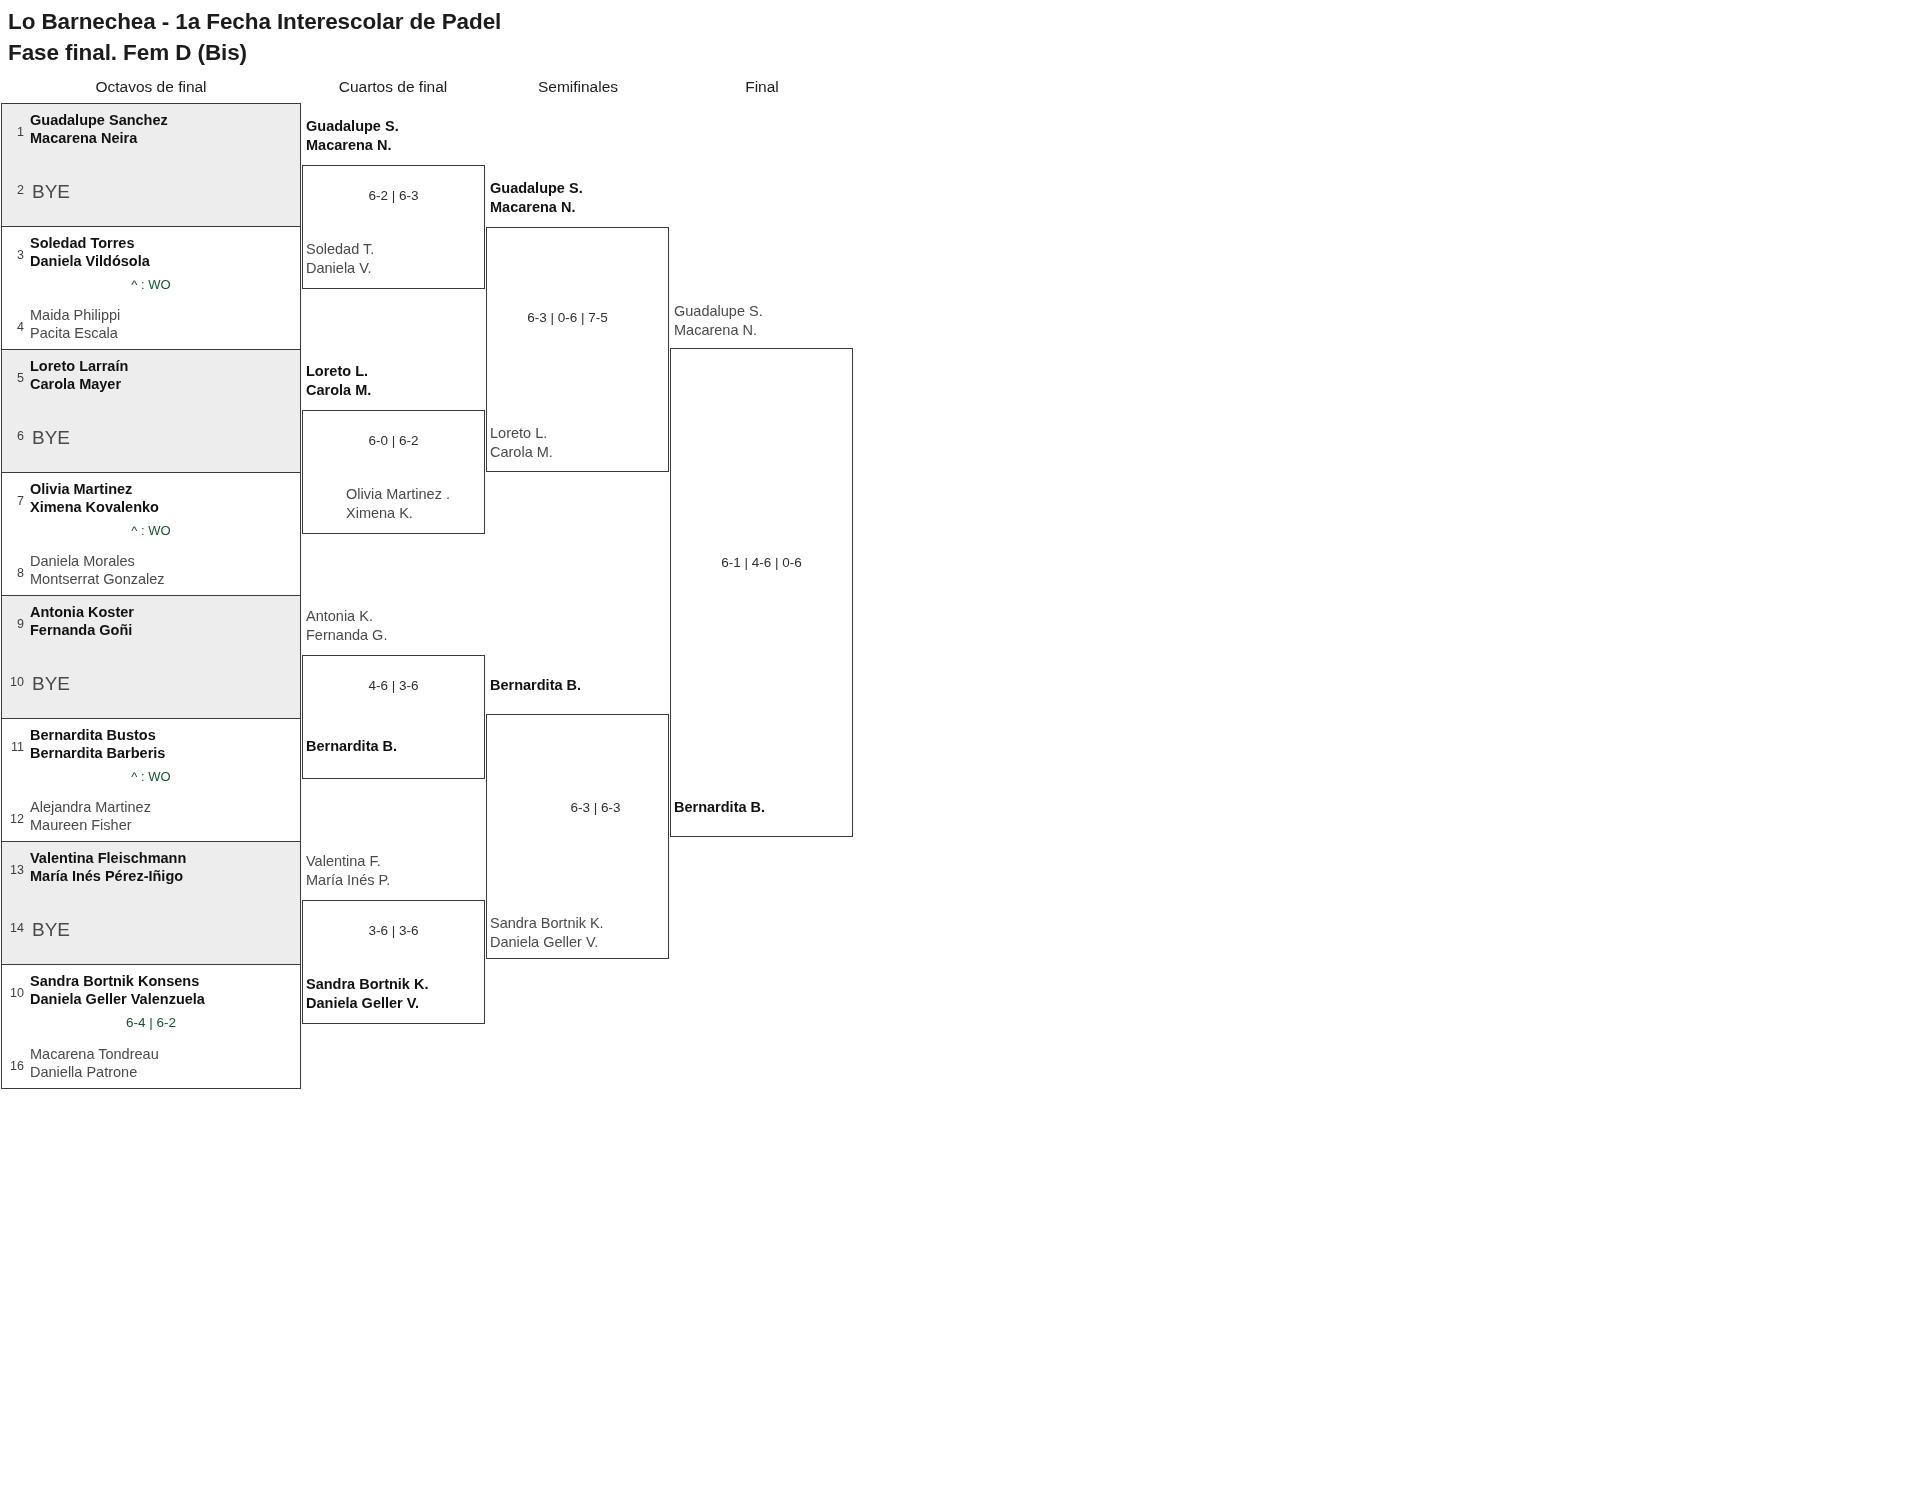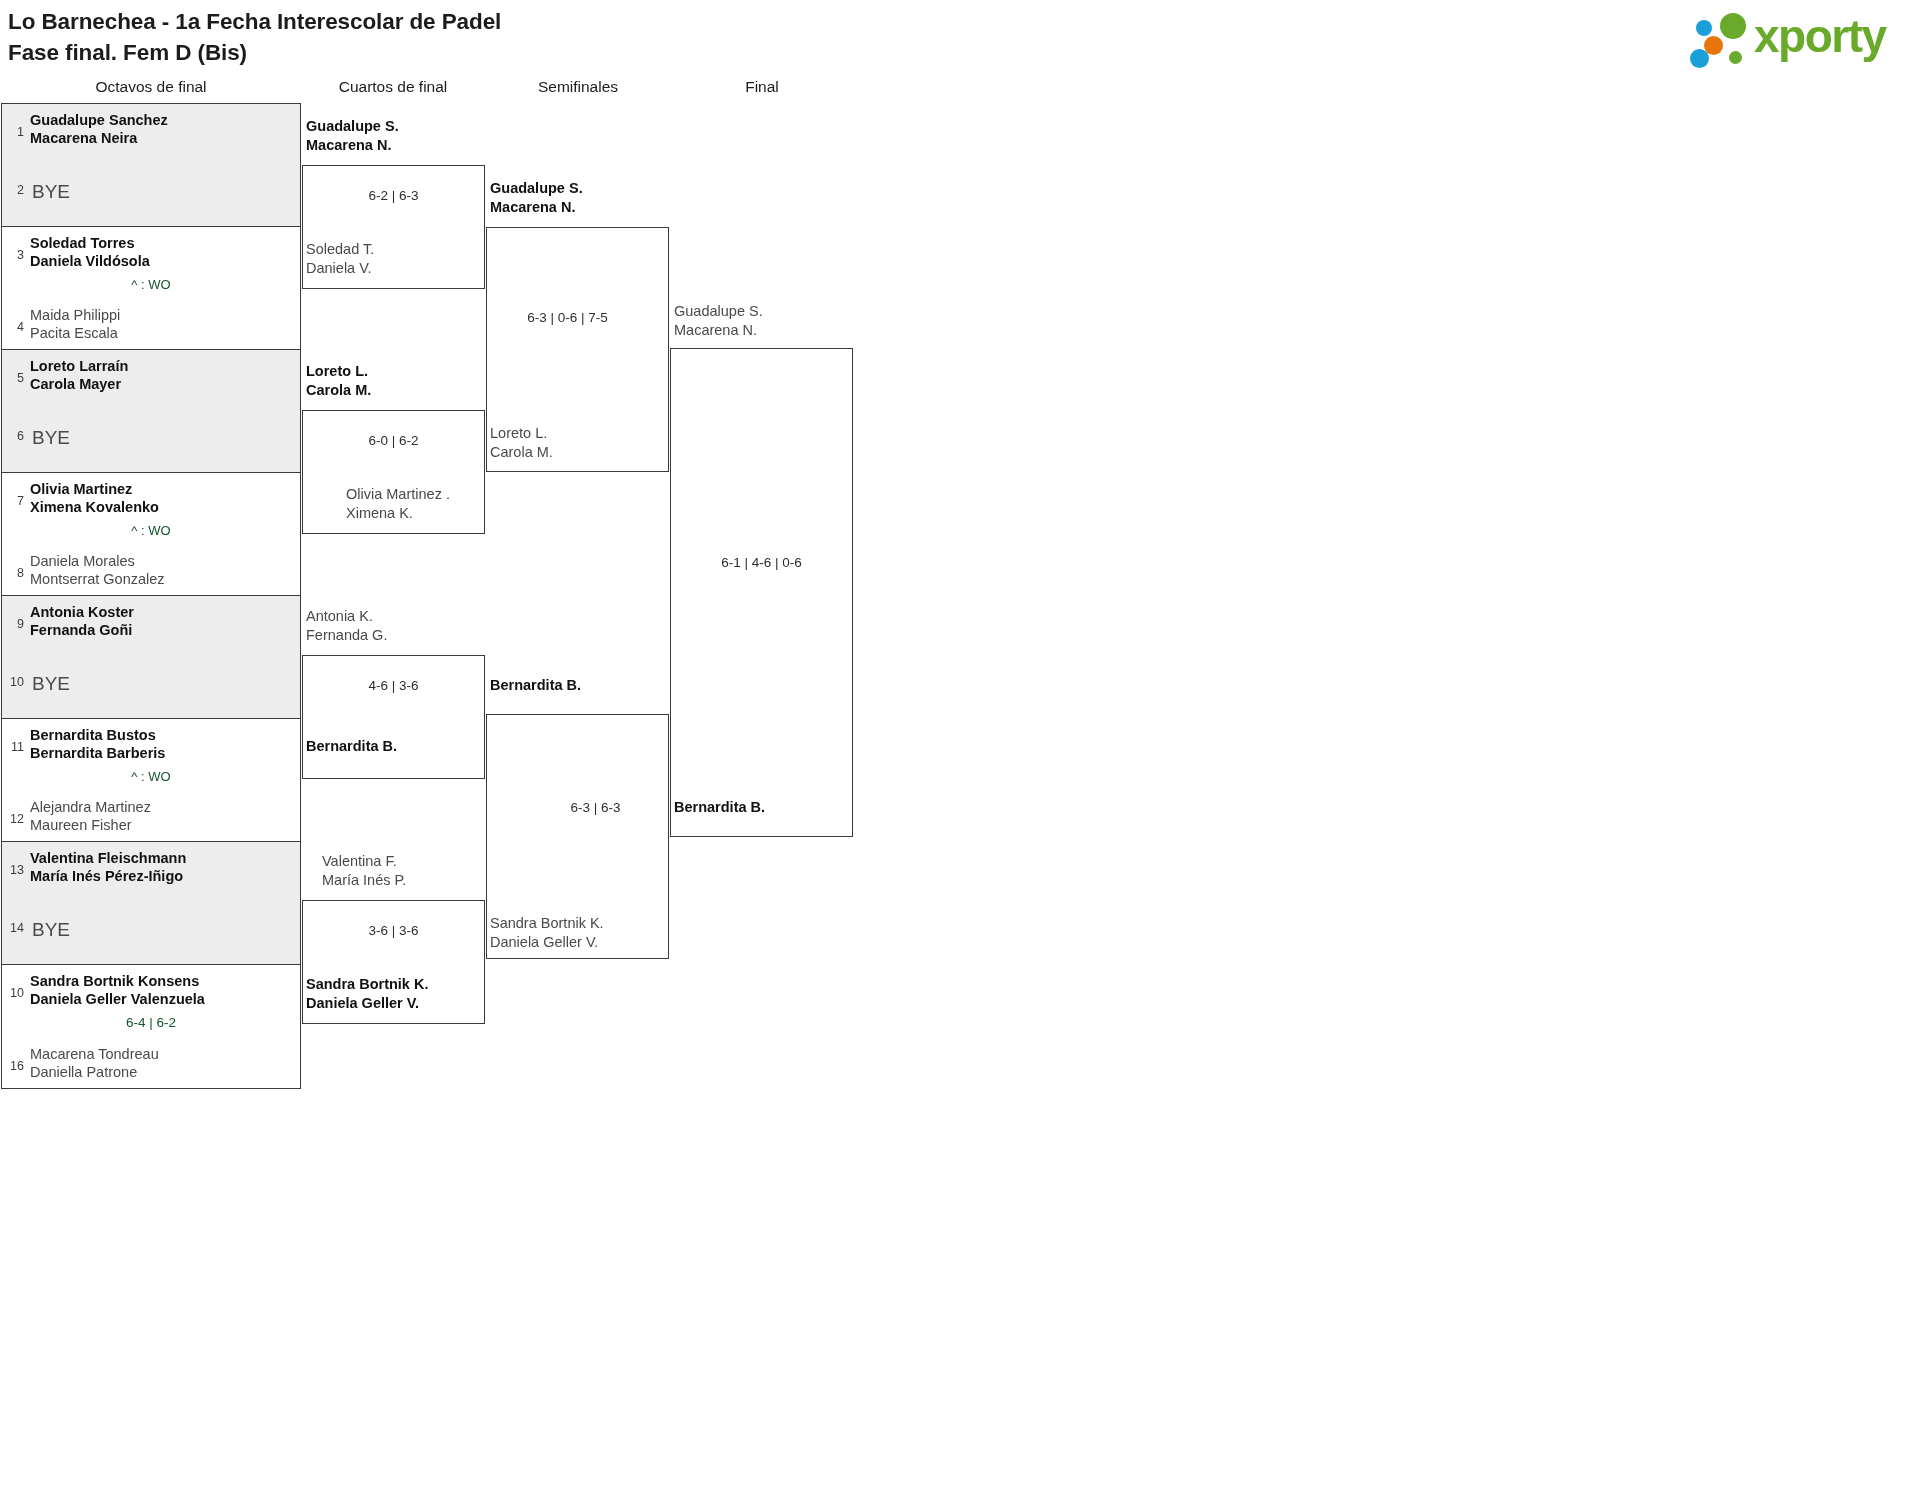--- a/index.html
+++ b/index.html
@@ -143,28 +143,20 @@
 </head>
 <body>
 
 <div id="page">
 
   <div id="title-block">
     <div>Lo Barnechea - 1a Fecha Interescolar de Padel</div>
     <div>Fase final. Fem D (Bis)</div>
   </div>
 
-  <div id="logo">
-    <span class="dot d-blue-1"></span>
-    <span class="dot d-orange"></span>
-    <span class="dot d-blue-2"></span>
-    <span class="dot d-lg-green"></span>
-    <span class="dot d-sm-green"></span>
-    <span class="word">xporty</span>
-  </div>
 
   <div class="round-header" style="left:51px;  width:200px;">Octavos de final</div>
   <div class="round-header" style="left:293px; width:200px;">Cuartos de final</div>
   <div class="round-header" style="left:478px; width:200px;">Semifinales</div>
   <div class="round-header" style="left:662px; width:200px;">Final</div>
 
   <div id="r1">
 
     <div class="r1-match shaded">
       <div class="r1-slot top winner">
@@ -324,21 +316,21 @@
   <div class="slot-names l" style="left:306px; top:607px;">
     <span class="n">Antonia K.</span>
     <span class="n">Fernanda G.</span>
   </div>
   <div class="bracket-box" style="left:302px; top:655px; width:183px; height:124px;"></div>
   <div class="mid-score" style="left:302px; top:678px; width:183px;">4-6 | 3-6</div>
   <div class="slot-names w" style="left:306px; top:737px;">
     <span class="n">Bernardita B.</span>
   </div>
 
-  <div class="slot-names l" style="left:306px; top:852px;margin-left:16px;">
+  <div class="slot-names l" style="left:306px; top:852px;">
     <span class="n">Valentina F.</span>
     <span class="n">María Inés P.</span>
   </div>
   <div class="bracket-box" style="left:302px; top:900px; width:183px; height:124px;"></div>
   <div class="mid-score" style="left:302px; top:923px; width:183px;">3-6 | 3-6</div>
   <div class="slot-names w" style="left:306px; top:975px;">
     <span class="n">Sandra Bortnik K.</span>
     <span class="n">Daniela Geller V.</span>
   </div>
 

